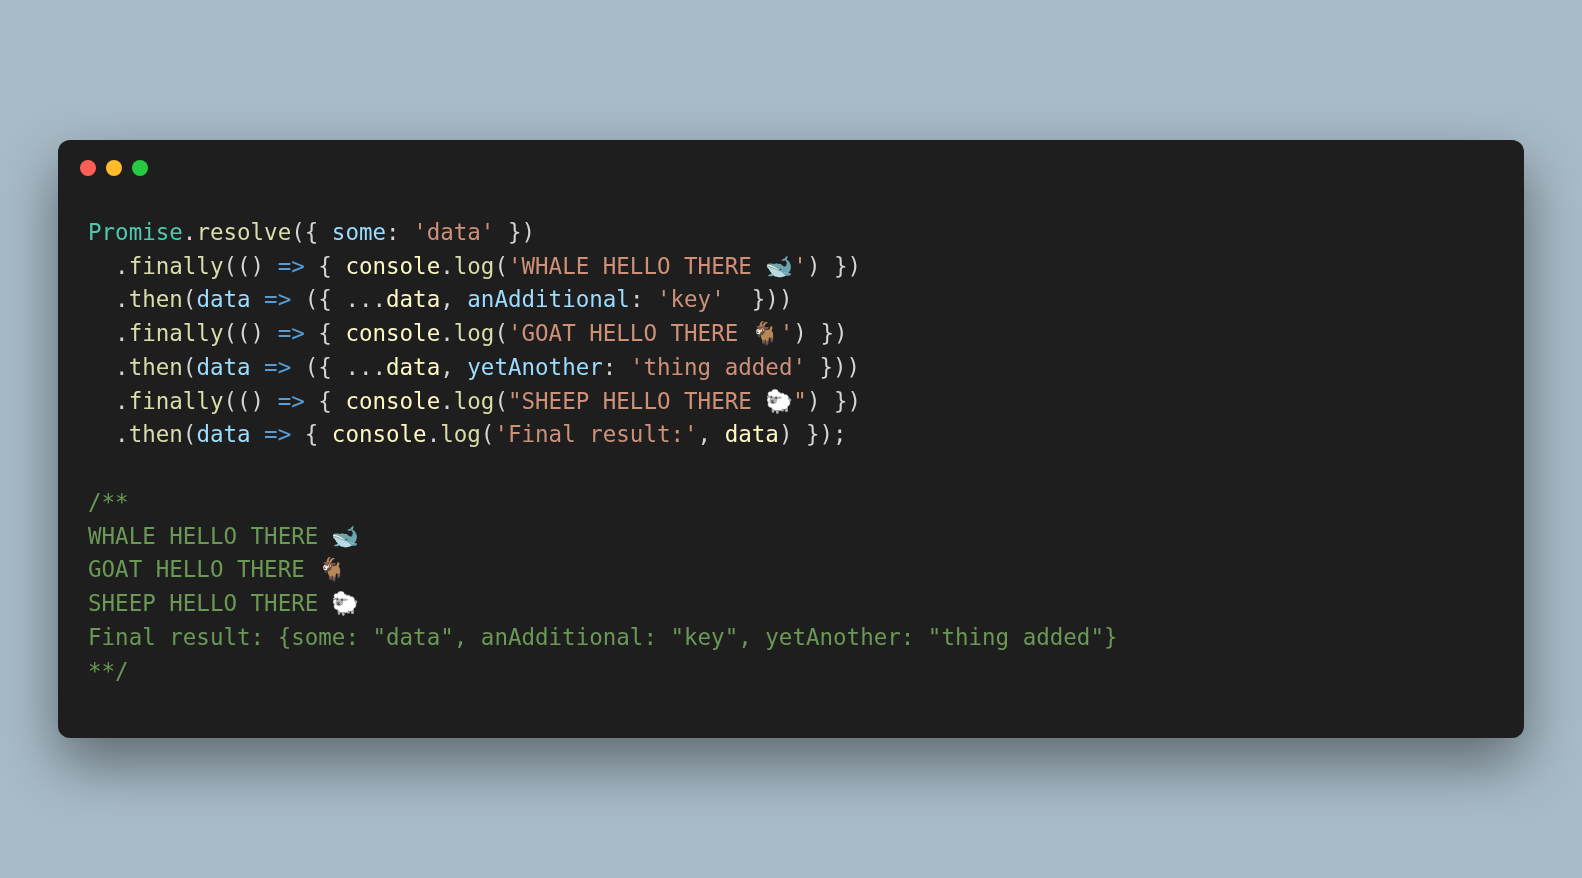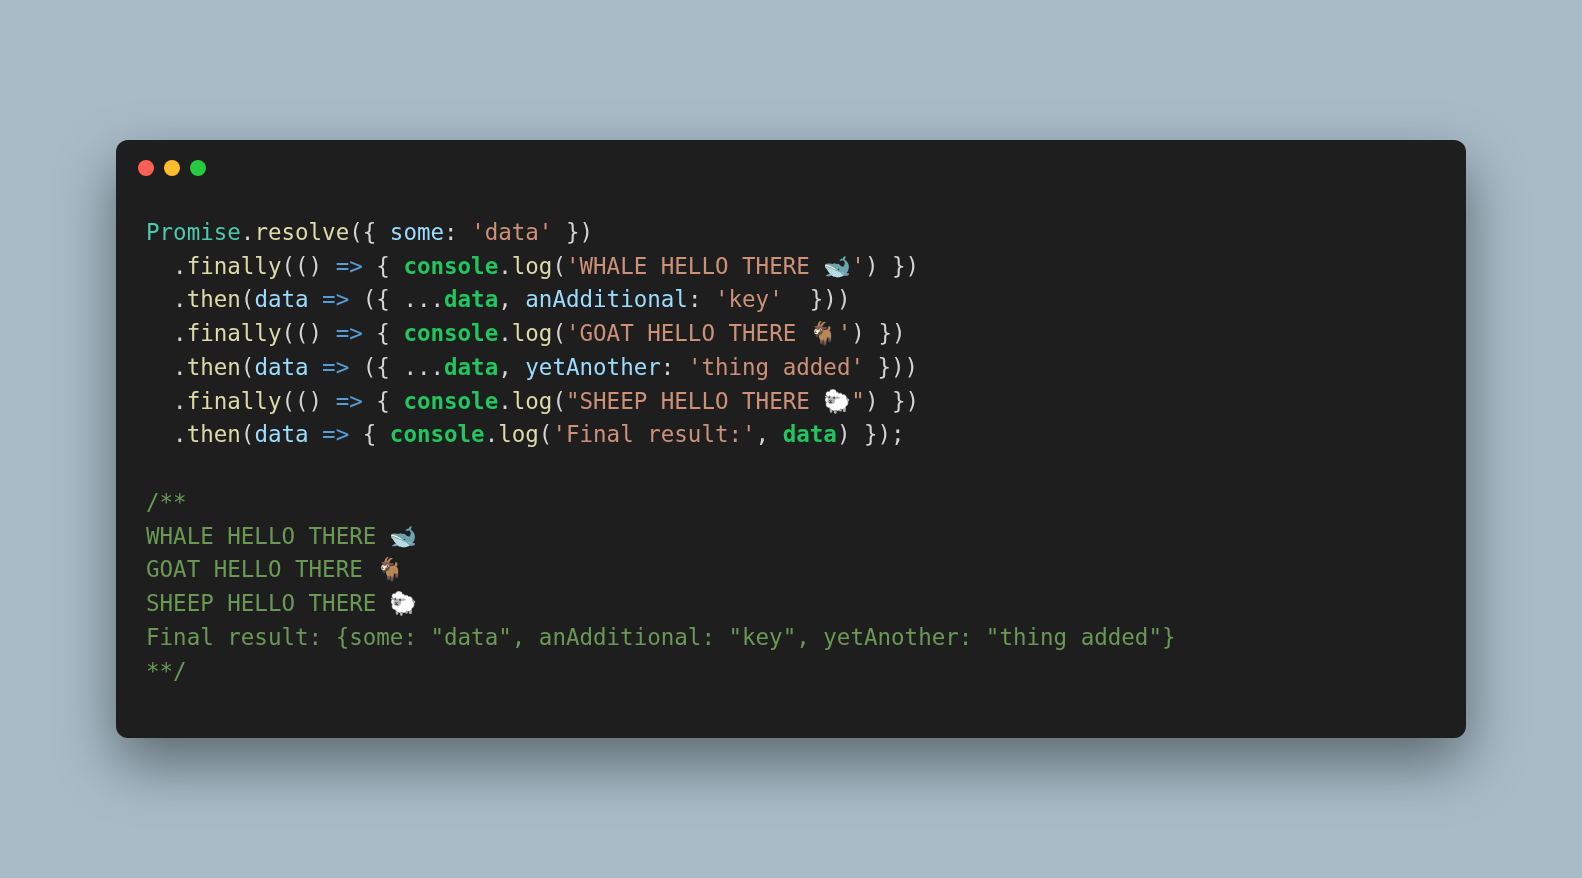--- a/index.html
+++ b/index.html
@@ -12,21 +12,21 @@
       width: 1582px;
       height: 878px;
       display: flex;
       align-items: center;
       justify-content: center;
       font-family: 'SF Mono', 'Monaco', 'Menlo', 'Consolas', monospace;
     }
     .window {
       background: #1e1e1e;
       border-radius: 12px;
-      width: 1350px;
+      width: 1466px;
       box-shadow: 0 25px 60px rgba(0,0,0,0.45);
       overflow: hidden;
     }
     .titlebar {
       padding: 20px 22px 10px 22px;
       display: flex;
       gap: 10px;
     }
     .traffic-light {
       width: 16px;
@@ -43,21 +43,21 @@
       white-space: pre;
       color: #d4d4d4;
     }
     .tk-class { color: #4ec9b0; }
     .tk-punct { color: #d4d4d4; }
     .tk-method { color: #dcdcaa; }
     .tk-prop { color: #9cdcfe; }
     .tk-string { color: #ce9178; }
     .tk-keyword { color: #569cd6; }
     .tk-param { color: #9cdcfe; }
-    .tk-ident { color: #22c55e; font-weight: bold; }
+    .tk-ident { color: #fef9c3; }
     .tk-comment { color: #6a9955; }
     .code-line { display: block; min-height: 1.5em; }
   </style>
 </head>
 <body>
 
 <div class="window">
   <div class="titlebar">
     <div class="traffic-light red"></div>
     <div class="traffic-light yellow"></div>

